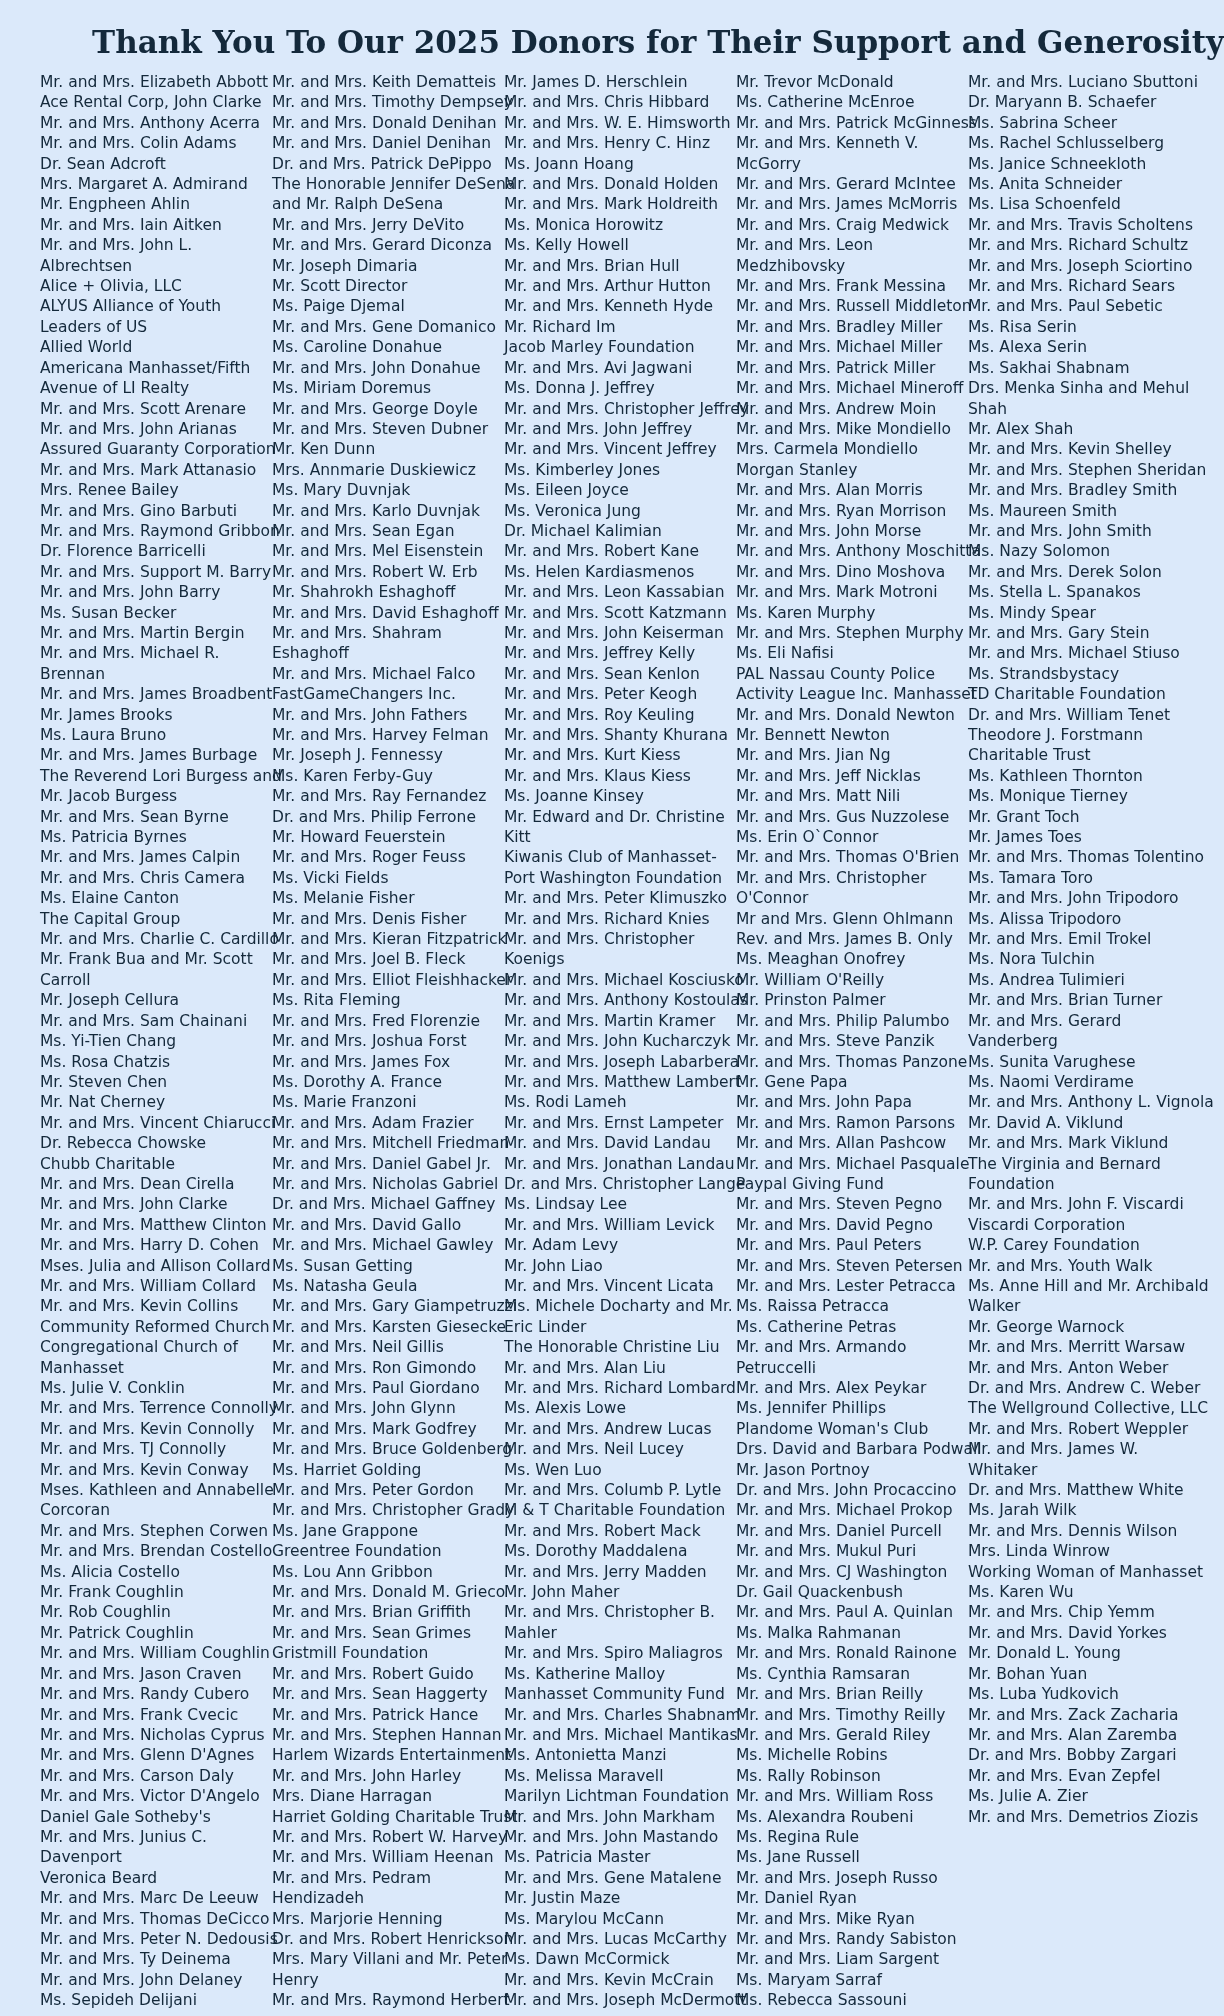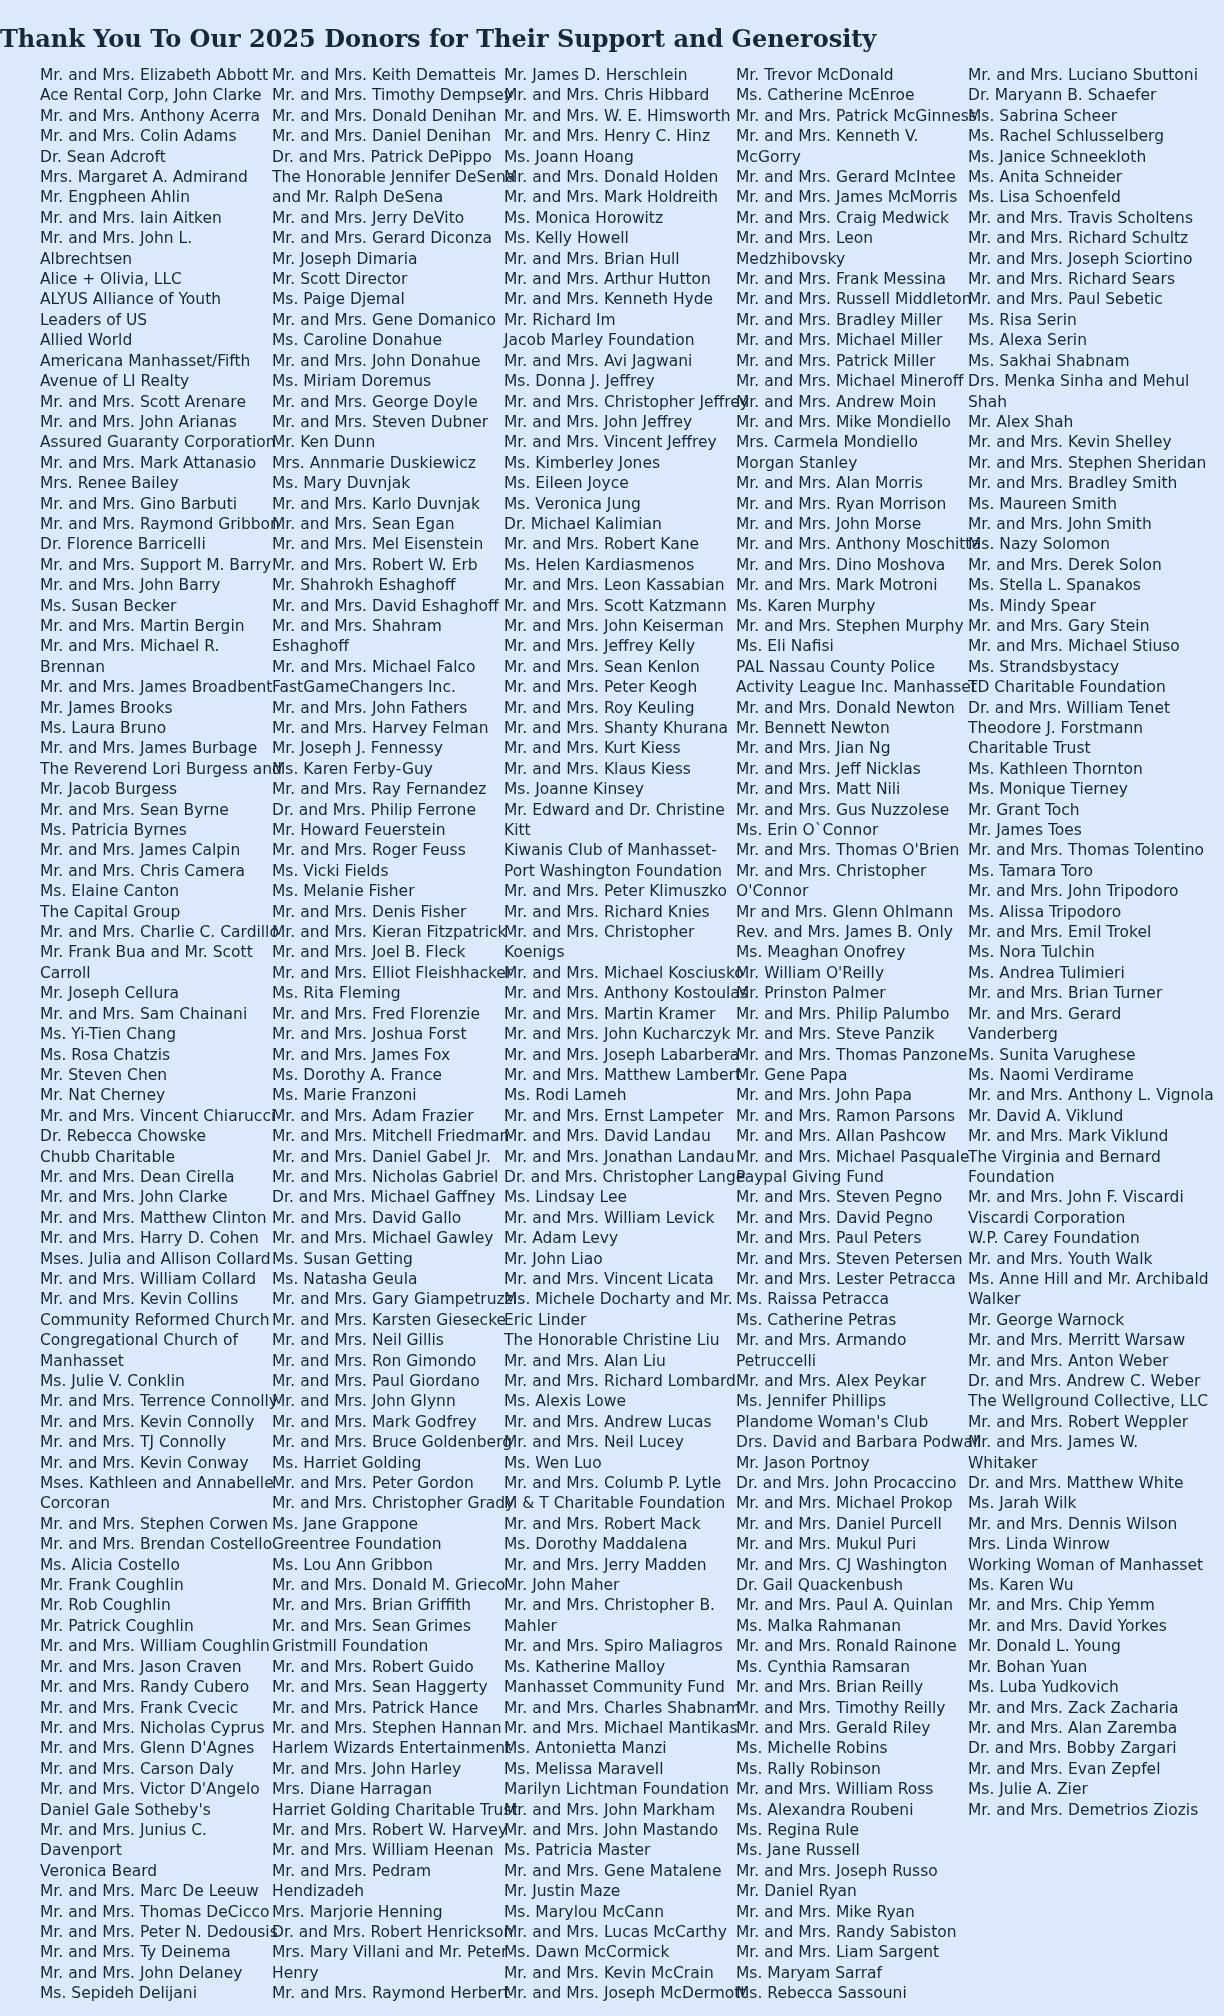--- a/index.html
+++ b/index.html
@@ -5,24 +5,24 @@
   html, body { margin: 0; padding: 0; }
   body {
     width: 1224px;
     height: 2016px;
     background: #dbe9fa;
     font-family: "DejaVu Sans", sans-serif;
     overflow: hidden;
   }
   .title {
     padding-top: 24px;
-    text-align: left;
+    text-align: right;
     font-family: "DejaVu Serif", serif;
     font-weight: bold;
-    font-size: 24px;
+    font-size: 31px;
     color: #14293b;
   }
   .columns {
     display: flex;
     margin-top: 12px;
     padding-left: 40px;
   }
   .col { flex: 0 0 232px; width: 232px; }
   .col:last-child { flex: 0 0 266px; width: 266px; }
   .line {

